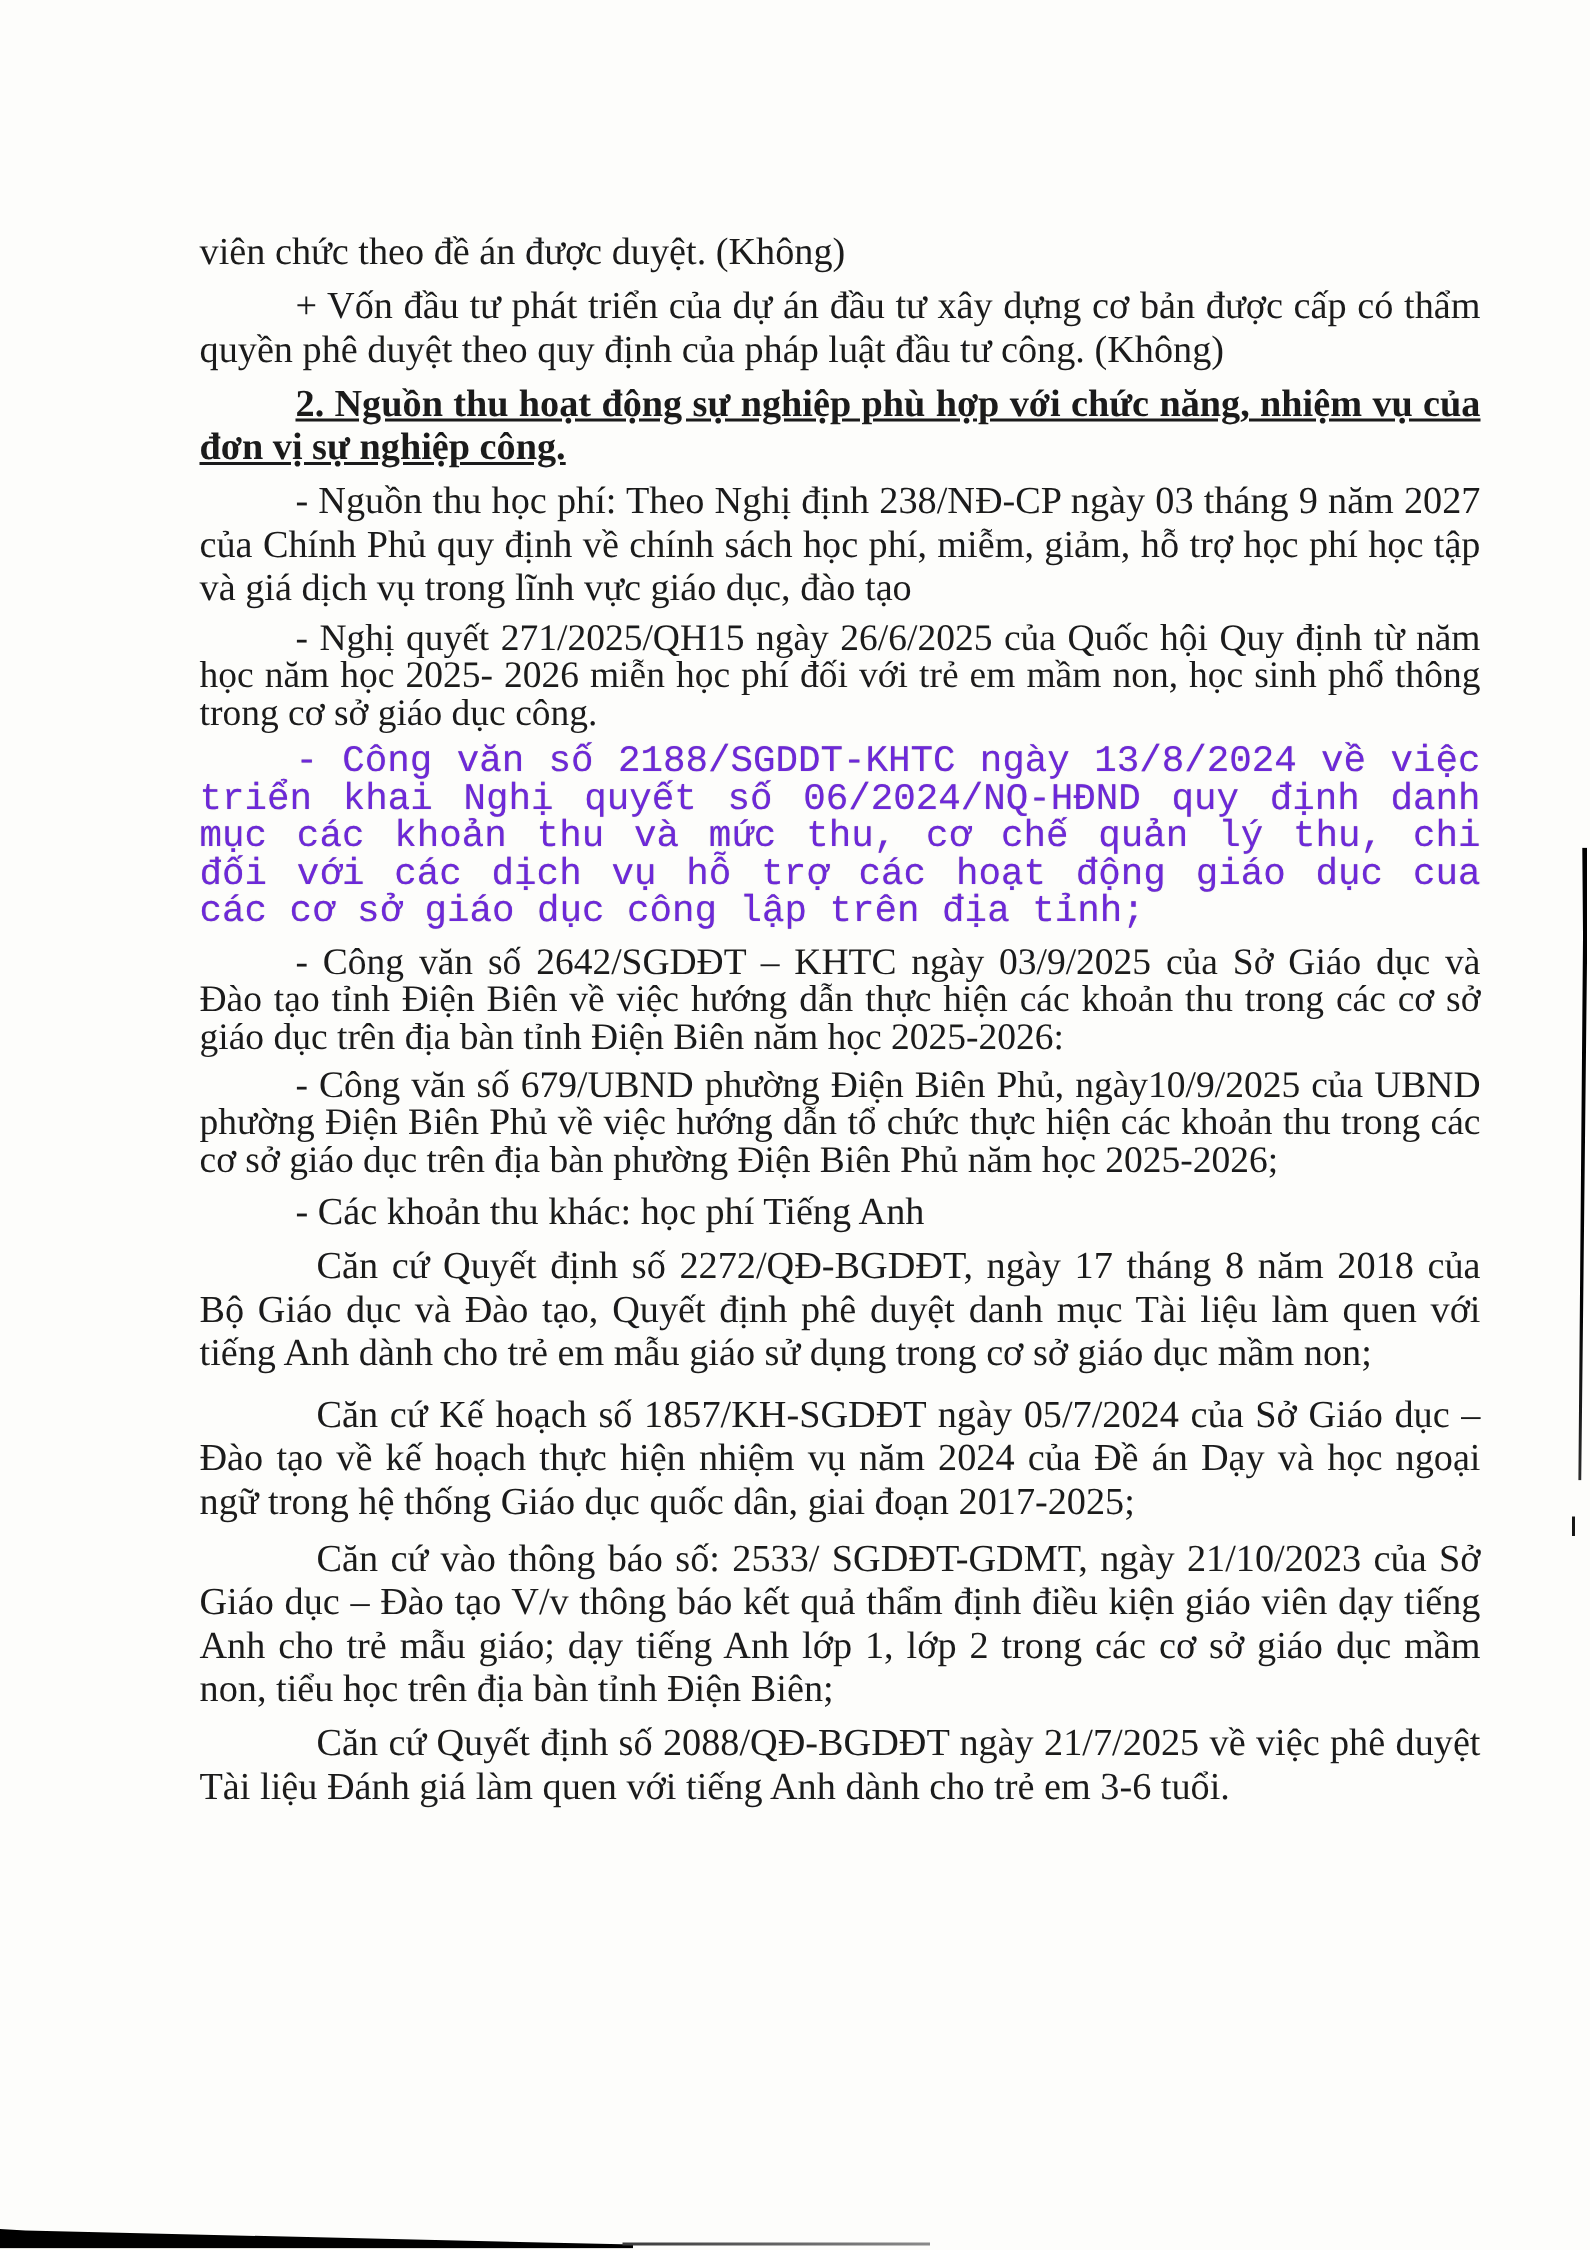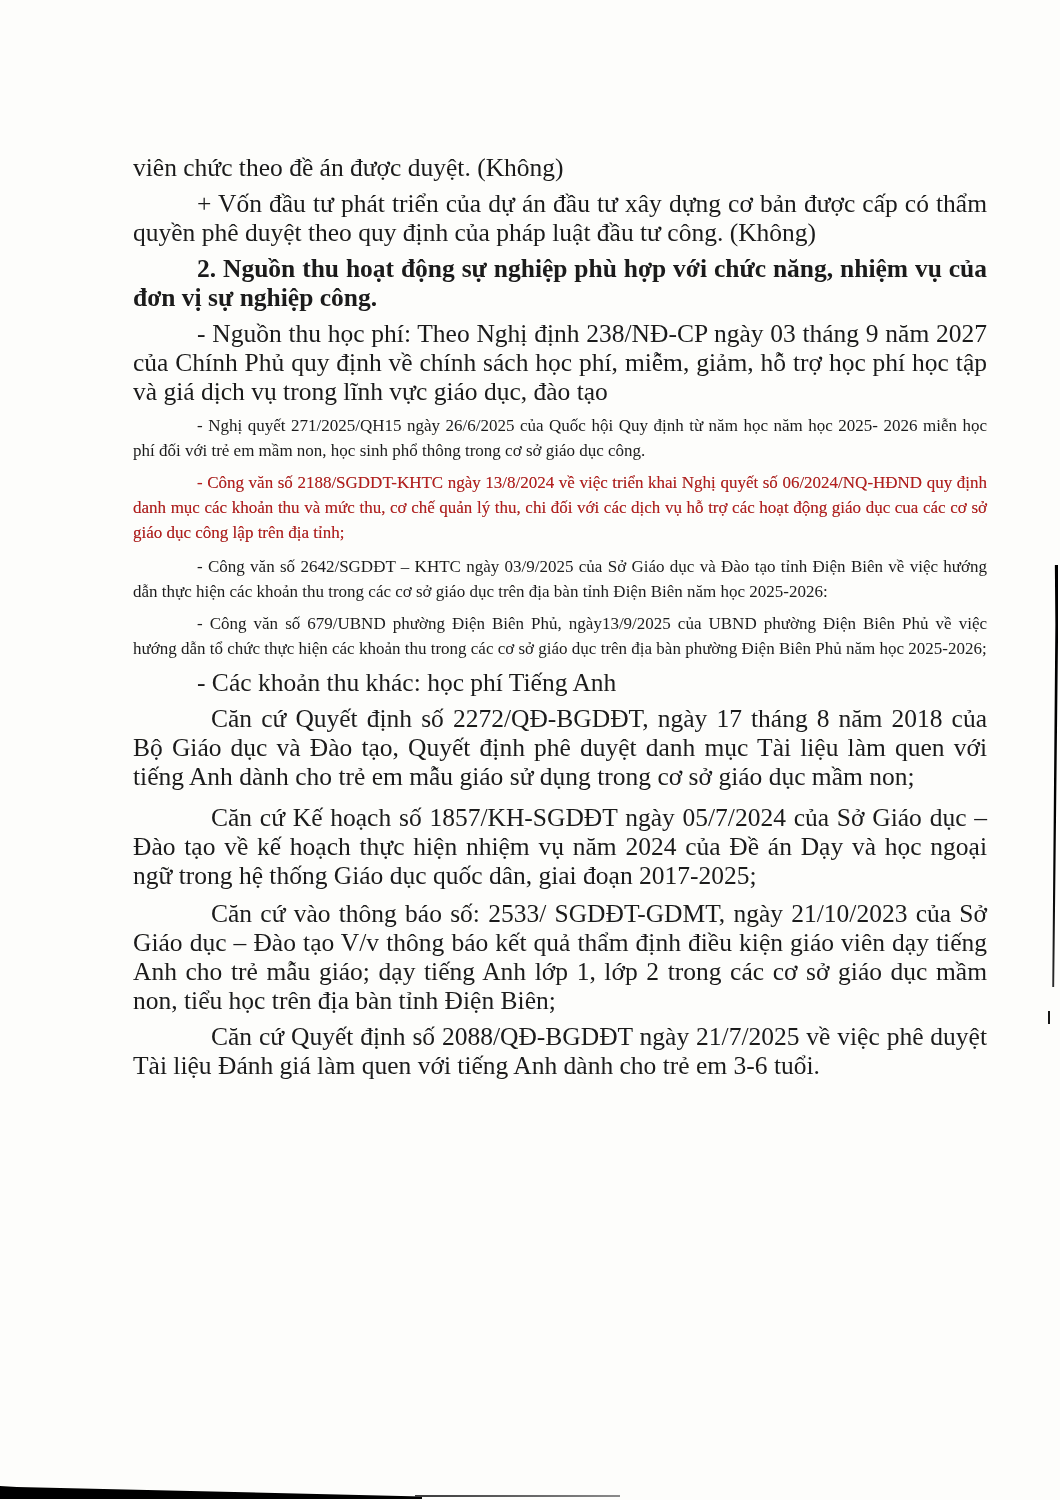--- a/index.html
+++ b/index.html
@@ -25,27 +25,28 @@
   }
   .content p {
     margin: 7px;
     text-align: justify;
   }
   .p-lg {
     font-size: 25.5px;
     line-height: 29px;
   }
   .p-sm {
-    font-size: 17px;
+    font-size: 25px;
     line-height: 25px;
   }
-  .bold { font-weight: bold; }
+  .bold { font-weight: bold; text-decoration: underline; }
   .faded {
-    color: #b91c1c;
+    color: #6d28d9;
     text-shadow: 0 0 0.6px rgba(90,88,76,0.55);
+    font-family: Liberation Mono, monospace;
   }
   .no-indent { text-indent: 0; }
   .indent-md { text-indent: 64px; }
   .indent-lg { text-indent: 78px; }
   .gap-xxs { margin-top: 3px !important; }
   .gap-xs  { margin-top: 6px !important; }
   .gap-sm  { margin-top: 9px !important; }
   .gap-md  { margin-top: 12px !important; }
   
   .artifact { position: absolute; background: #0a0a0a; }
@@ -85,21 +86,21 @@
 
 <div class="page">
   <div class="content">
     <p class="p-lg no-indent">viên chức theo đề án được duyệt. (Không)</p>
     <p class="p-lg indent-md gap-xs">+ Vốn đầu tư phát triển của dự án đầu tư xây dựng cơ bản được cấp có thẩm quyền phê duyệt theo quy định của pháp luật đầu tư công. (Không)</p>
     <p class="p-lg bold indent-md gap-xs">2. Nguồn thu hoạt động sự nghiệp phù hợp với chức năng, nhiệm vụ của đơn vị sự nghiệp công.</p>
     <p class="p-lg indent-md gap-xs">- Nguồn thu học phí: Theo Nghị định 238/NĐ-CP ngày 03 tháng 9 năm 2027 của Chính Phủ quy định về chính sách học phí, miễm, giảm, hỗ trợ học phí học tập và giá dịch vụ trong lĩnh vực giáo dục, đào tạo</p>
     <p class="p-sm indent-md gap-xs">- Nghị quyết 271/2025/QH15 ngày 26/6/2025 của Quốc hội Quy định từ năm học năm học 2025- 2026 miễn học phí đối với trẻ em mầm non, học sinh phổ thông trong cơ sở giáo dục công.</p>
     <p class="p-sm faded indent-md gap-xs">- Công văn số 2188/SGDDT-KHTC ngày 13/8/2024 về việc triển khai Nghị quyết số 06/2024/NQ-HĐND quy định danh mục các khoản thu và mức thu, cơ chế quản lý thu, chi đối với các dịch vụ hỗ trợ các hoạt động giáo dục cua các cơ sở giáo dục công lập trên địa tỉnh;</p>
     <p class="p-sm indent-md gap-sm">- Công văn số 2642/SGDĐT – KHTC ngày 03/9/2025 của Sở Giáo dục và Đào tạo tỉnh Điện Biên về việc hướng dẫn thực hiện các khoản thu trong các cơ sở giáo dục trên địa bàn tỉnh Điện Biên năm học 2025-2026:</p>
-    <p class="p-sm indent-md gap-xs">- Công văn số 679/UBND phường Điện Biên Phủ, ngày13/9/2025 của UBND phường Điện Biên Phủ về việc hướng dẫn tổ chức thực hiện các khoản thu trong các cơ sở giáo dục trên địa bàn phường Điện Biên Phủ năm học 2025-2026;</p>
+    <p class="p-sm indent-md gap-xs">- Công văn số 679/UBND phường Điện Biên Phủ, ngày10/9/2025 của UBND phường Điện Biên Phủ về việc hướng dẫn tổ chức thực hiện các khoản thu trong các cơ sở giáo dục trên địa bàn phường Điện Biên Phủ năm học 2025-2026;</p>
     <p class="p-lg indent-md gap-xs">- Các khoản thu khác: học phí Tiếng Anh</p>
     <p class="p-lg indent-lg gap-xs">Căn cứ Quyết định số 2272/QĐ-BGDĐT, ngày 17 tháng 8 năm 2018 của Bộ Giáo dục và Đào tạo, Quyết định phê duyệt danh mục Tài liệu làm quen với tiếng Anh dành cho trẻ em mẫu giáo sử dụng trong cơ sở giáo dục mầm non;</p>
     <p class="p-lg indent-lg gap-md">Căn cứ Kế hoạch số 1857/KH-SGDĐT ngày 05/7/2024 của Sở Giáo dục – Đào tạo về kế hoạch thực hiện nhiệm vụ năm 2024 của Đề án Dạy và học ngoại ngữ trong hệ thống Giáo dục quốc dân, giai đoạn 2017-2025;</p>
     <p class="p-lg indent-lg gap-sm">Căn cứ vào thông báo số: 2533/ SGDĐT-GDMT, ngày 21/10/2023 của Sở Giáo dục – Đào tạo V/v thông báo kết quả thẩm định điều kiện giáo viên dạy tiếng Anh cho trẻ mẫu giáo; dạy tiếng Anh lớp 1, lớp 2 trong các cơ sở giáo dục mầm non, tiểu học trên địa bàn tỉnh Điện Biên;</p>
     <p class="p-lg indent-lg gap-xxs">Căn cứ Quyết định số 2088/QĐ-BGDĐT ngày 21/7/2025 về việc phê duyệt Tài liệu Đánh giá làm quen với tiếng Anh dành cho trẻ em 3-6 tuổi.</p>
   </div>
 
   <div class="artifact right-streak"></div>
   <div class="artifact right-dash"></div>
   <div class="artifact bottom-wedge"></div>

